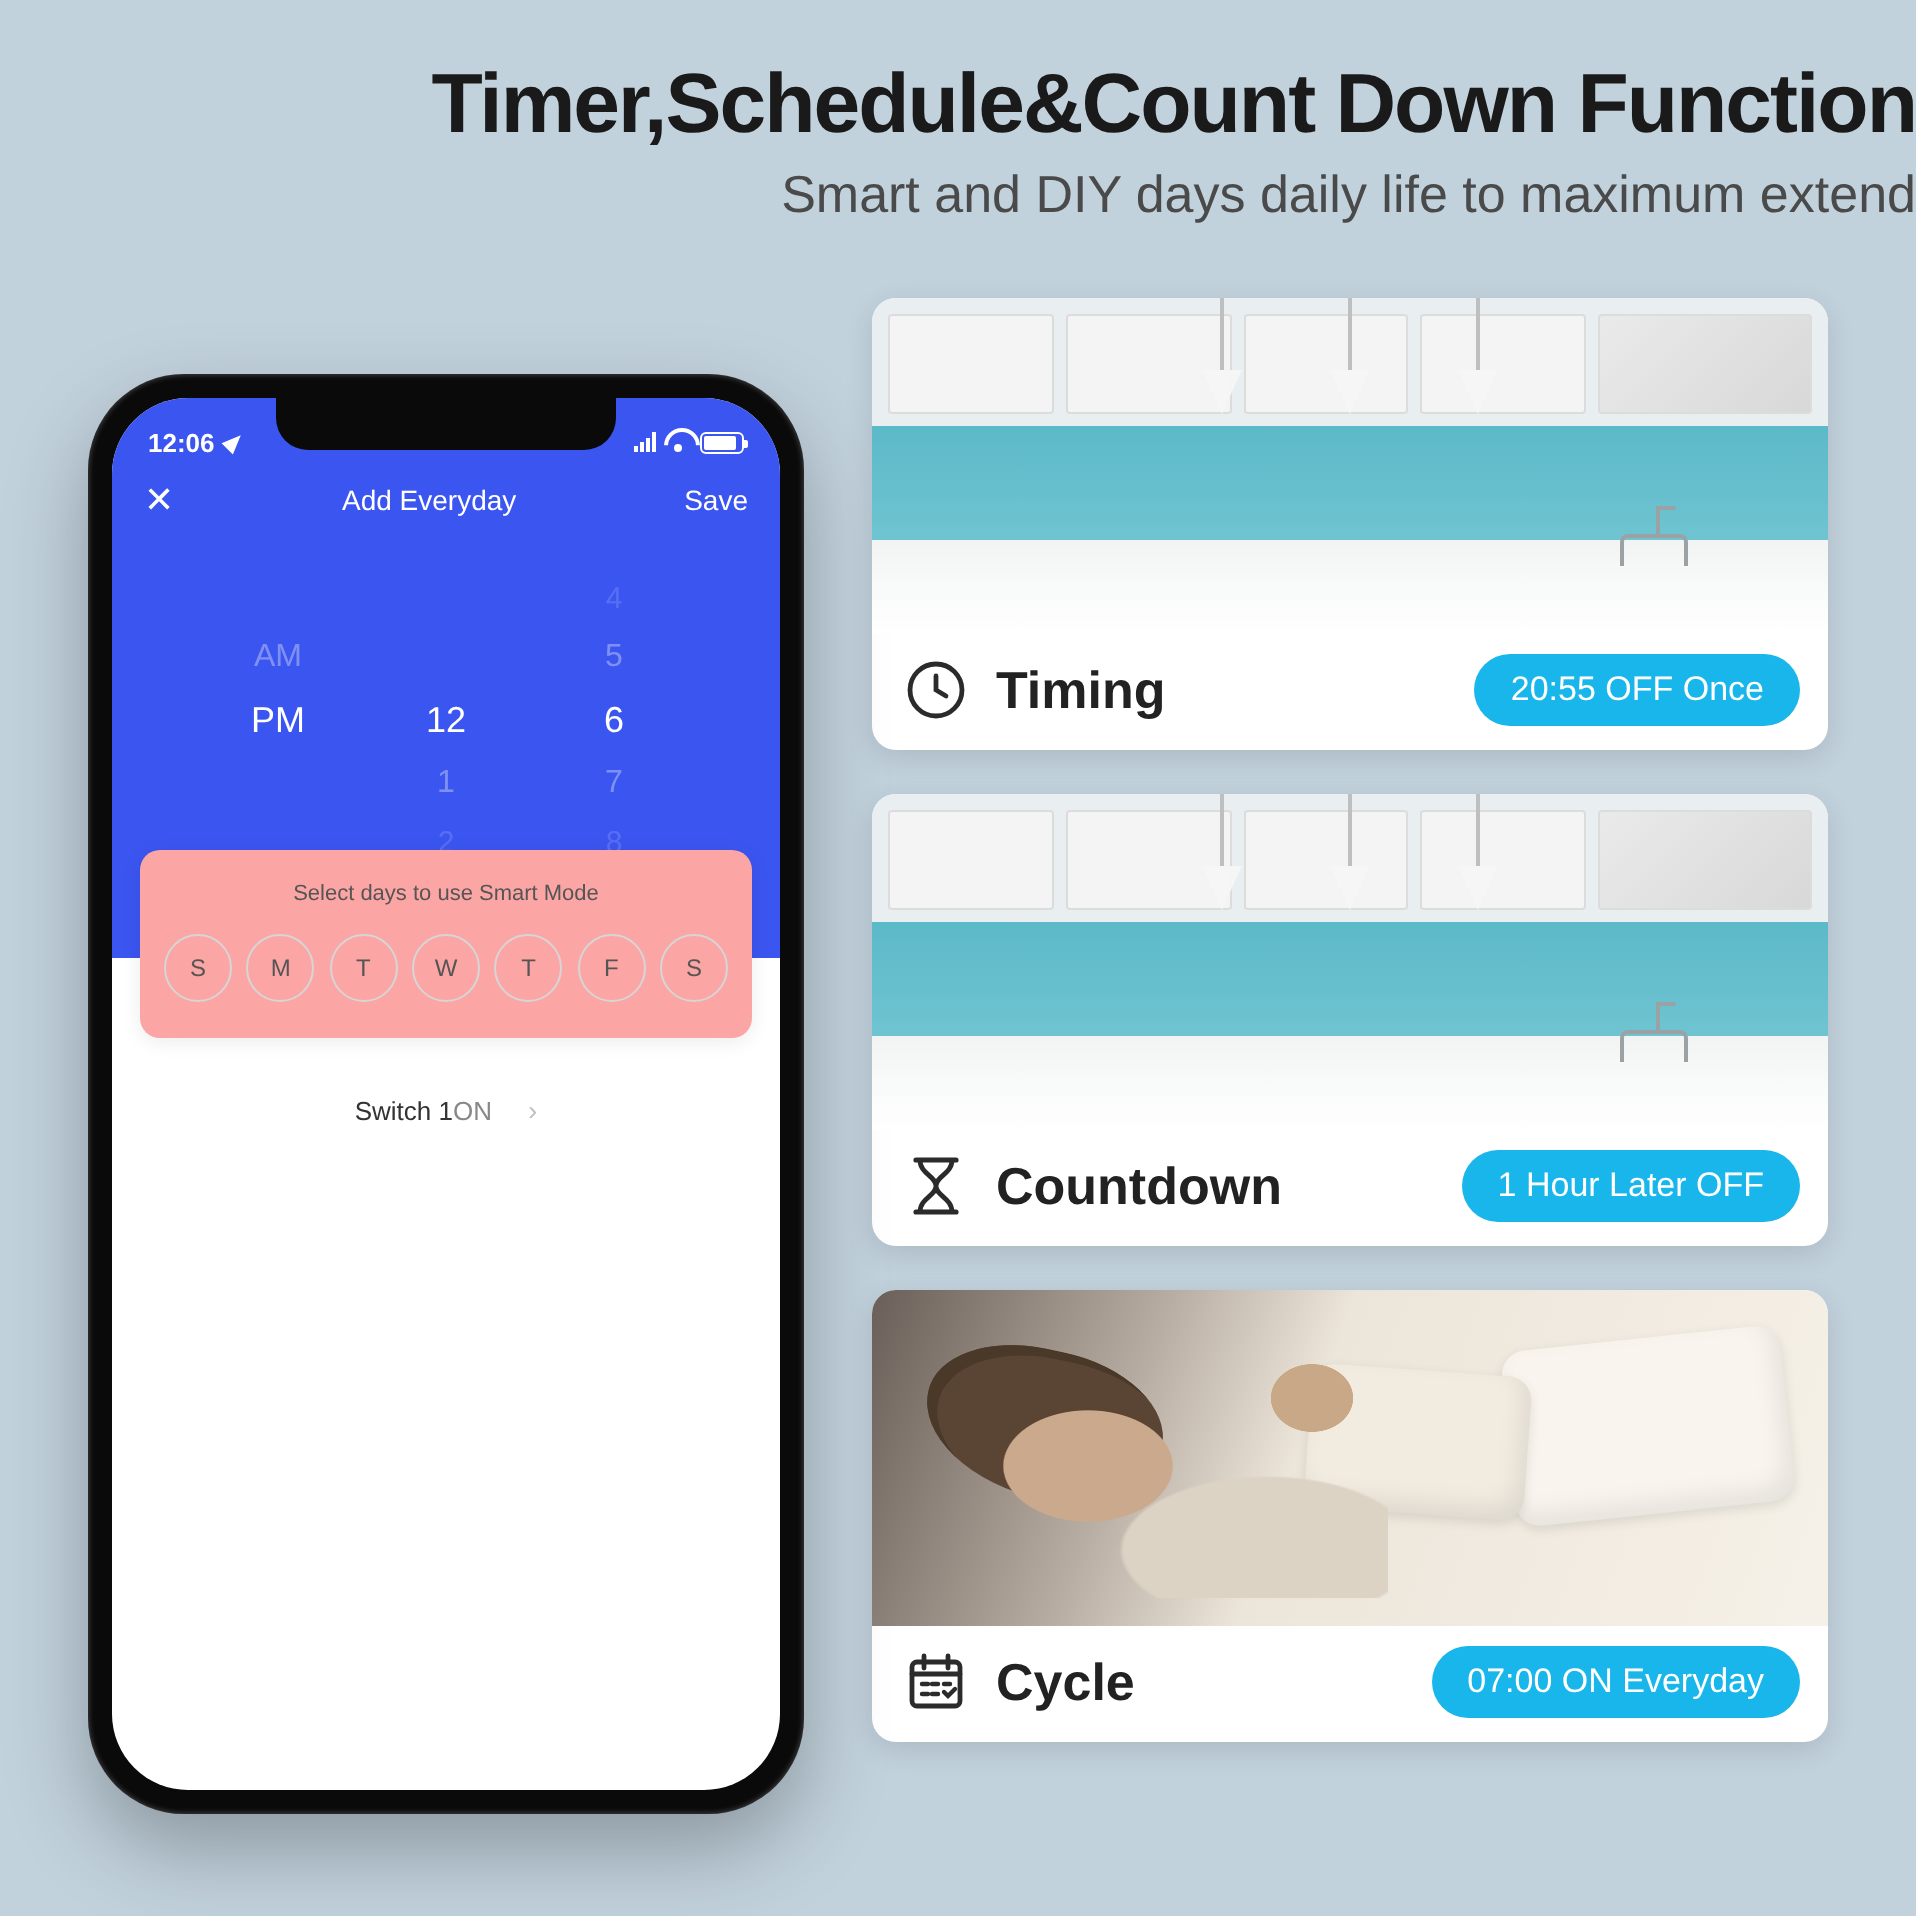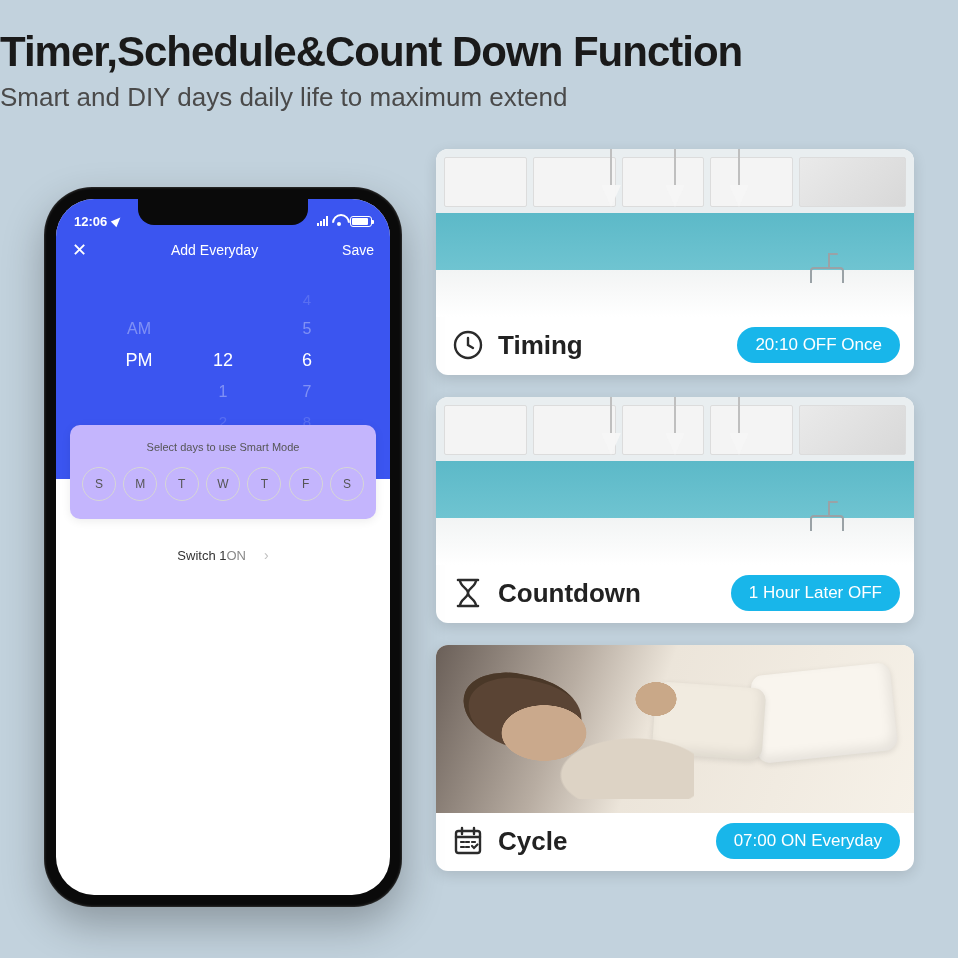--- a/index.html
+++ b/index.html
@@ -5,21 +5,21 @@
   * { box-sizing: border-box; margin: 0; padding: 0; }
   body {
     width: 958px;
     height: 958px;
     background: #c2d2dd;
     font-family: -apple-system, BlinkMacSystemFont, 'Segoe UI', Arial, sans-serif;
     overflow: hidden;
     position: relative;
   }
   .header {
-    text-align: left;
+    text-align: right;
     padding-top: 28px;
   }
   .title {
     font-size: 42px;
     font-weight: 800;
     color: #1a1a1a;
     letter-spacing: -1px;
   }
   .subtitle {
     font-size: 26px;
@@ -133,21 +133,21 @@
     display: flex;
     flex-direction: column;
     align-items: center;
     gap: 12px;
     width: 44px;
   }
   .picker-faded { color: rgba(255,255,255,.35); font-size: 16px;}
   .picker-vfaded { color: rgba(255,255,255,.15); font-size: 15px;}
   .picker-sel { color: #fff; font-weight: 500; }
   .days-card {
-    background: #c4b5fd;
+    background: #fca5a5;
     border-radius: 10px;
     margin: -54px 14px 0 14px;
     padding: 16px 12px 18px 12px;
     box-shadow: 0 2px 10px rgba(0,0,0,.08);
     position: relative;
     z-index: 2;
   }
   .days-title {
     text-align: center;
     font-size: 11px;
@@ -385,21 +385,21 @@
       </div>
       <div class="card-bar">
         <span class="card-icon">
           <svg width="32" height="32" viewBox="0 0 32 32" fill="none">
               <circle cx="16" cy="16" r="13" stroke="#2b2b2b" stroke-width="2.4"></circle>
               <path d="M16 9v7l5 3" stroke="#2b2b2b" stroke-width="2.4" stroke-linecap="round"></path>
             </svg>
         </span>
         <span class="card-label">Timing</span>
         <span class="spacer"></span>
-        <span class="pill">20:10 OFF Once</span>
+        <span class="pill">20:55 OFF Once</span>
       </div>
     </div>
 
     <div class="card">
       <div class="card-img">
         <div class="kitchen">
           <div class="cabinets">
               <div></div>
               <div></div>
               <div></div>

